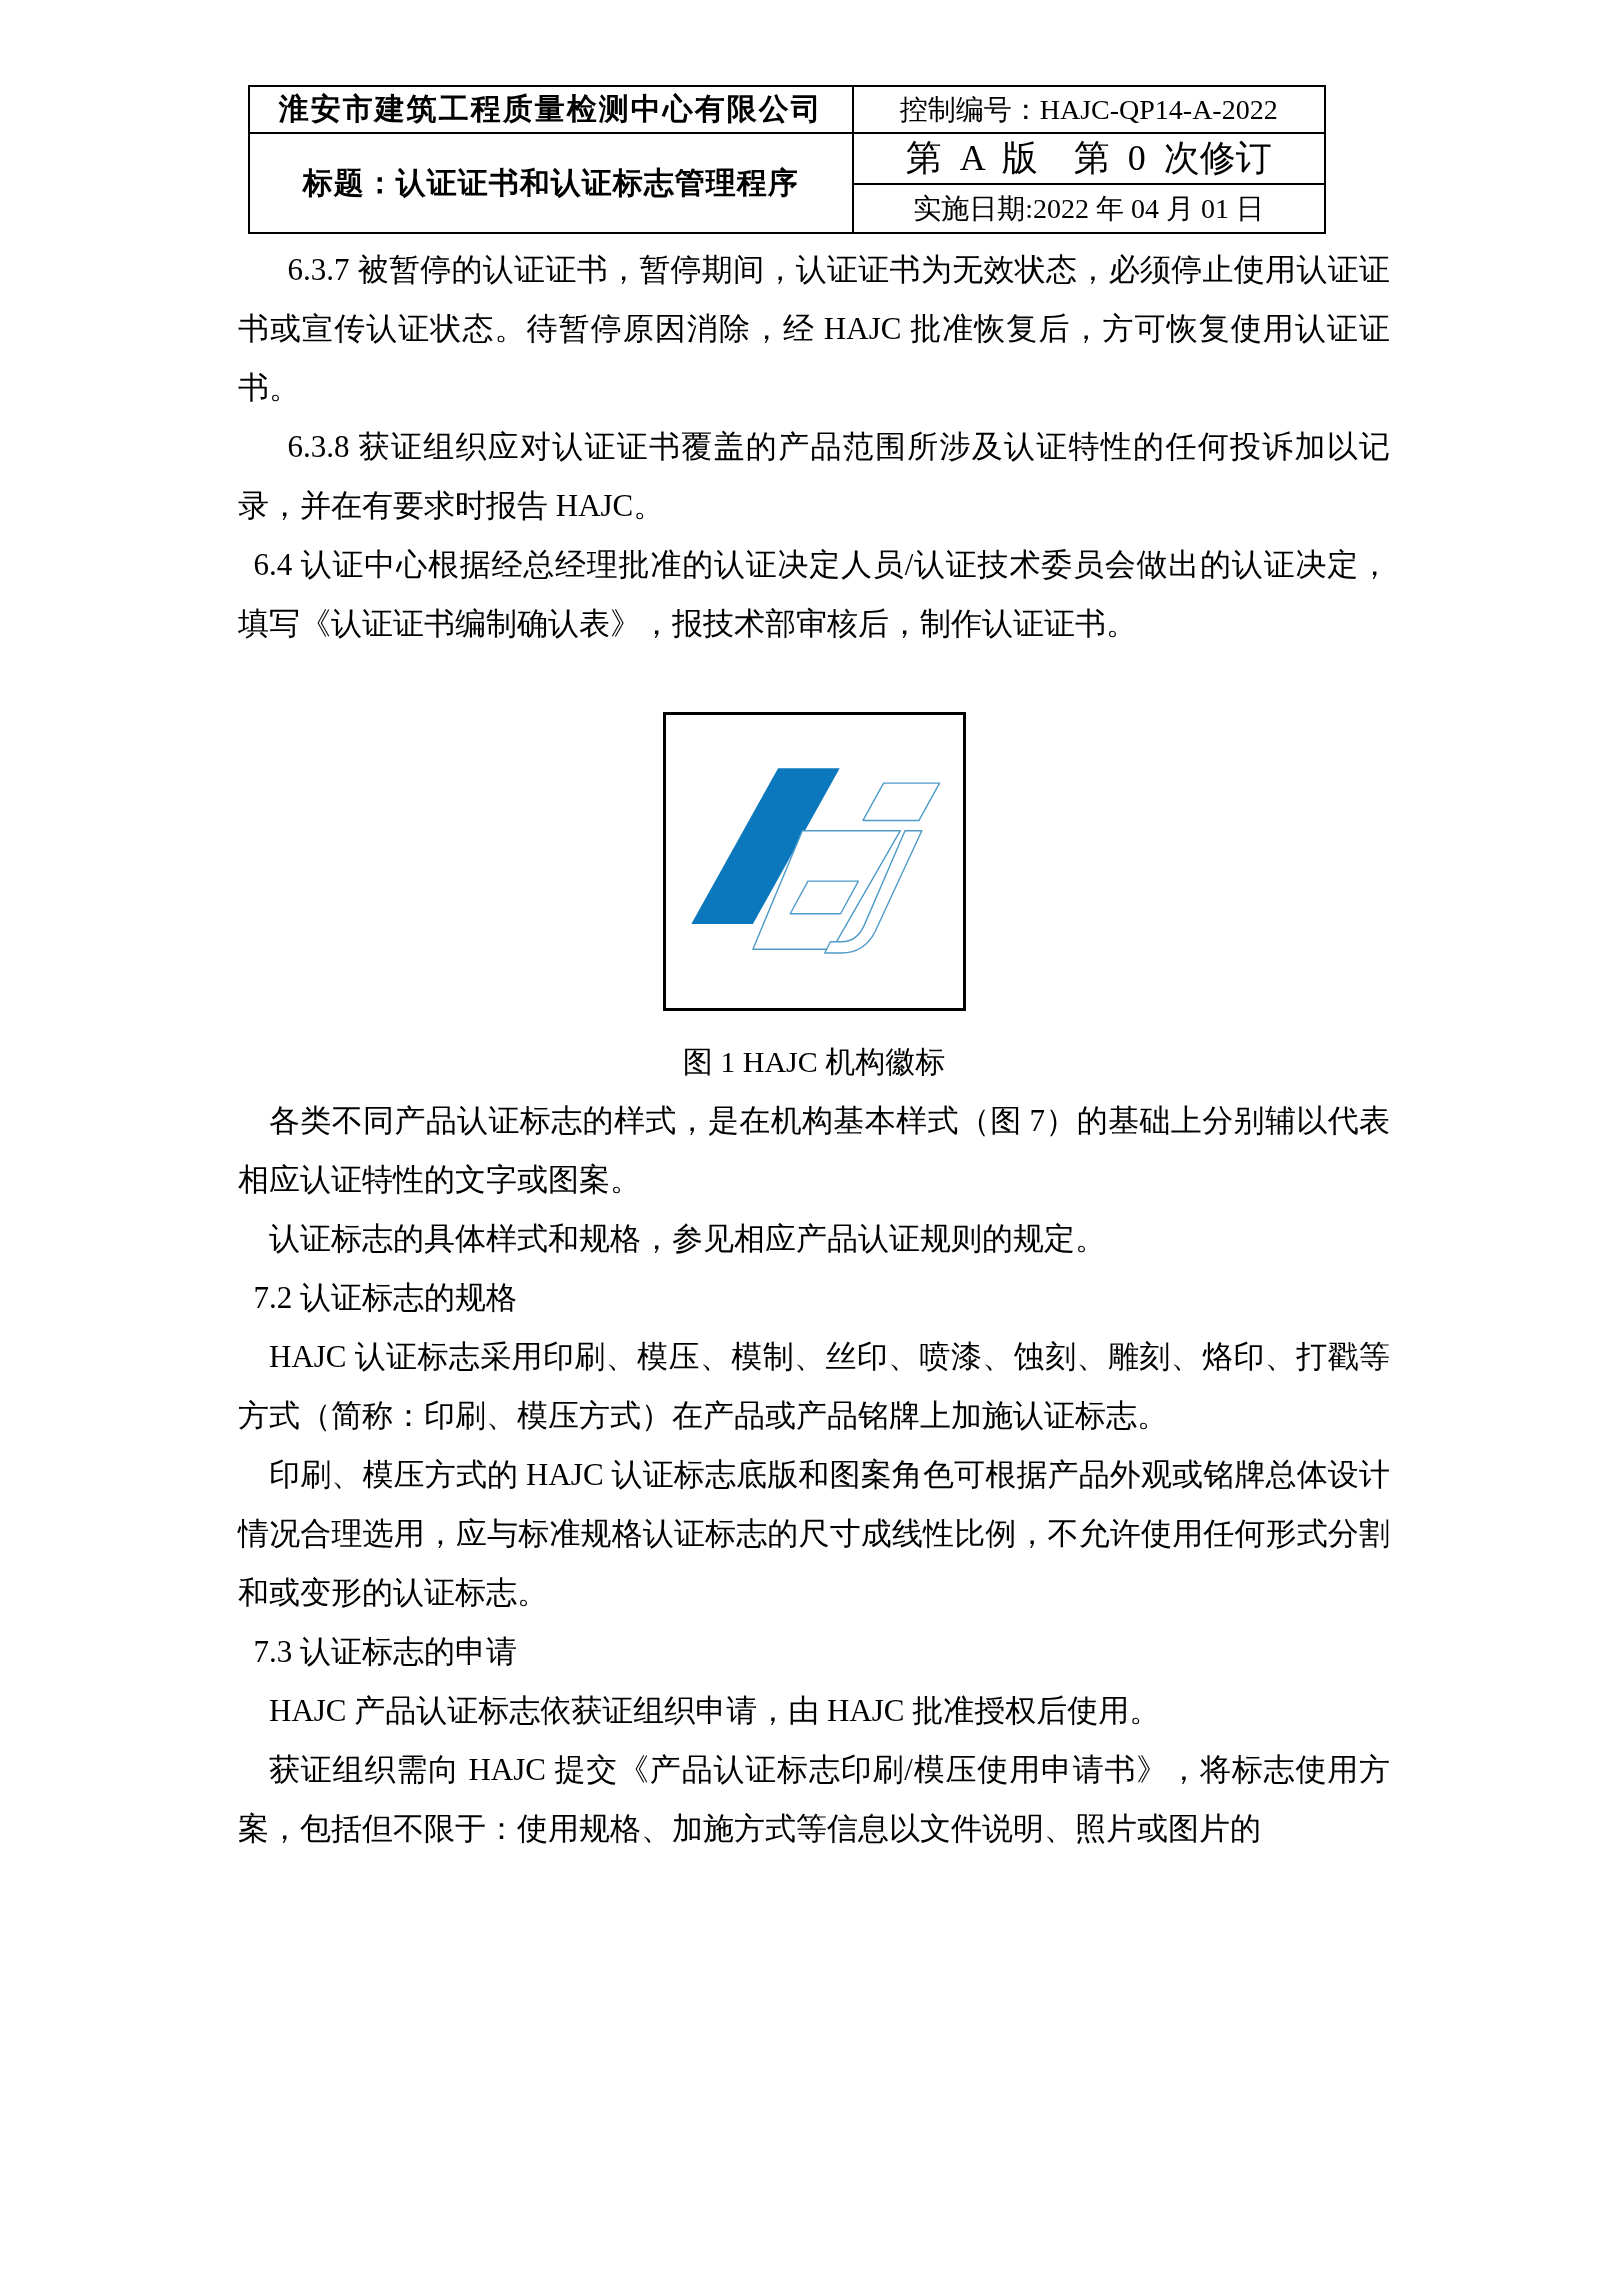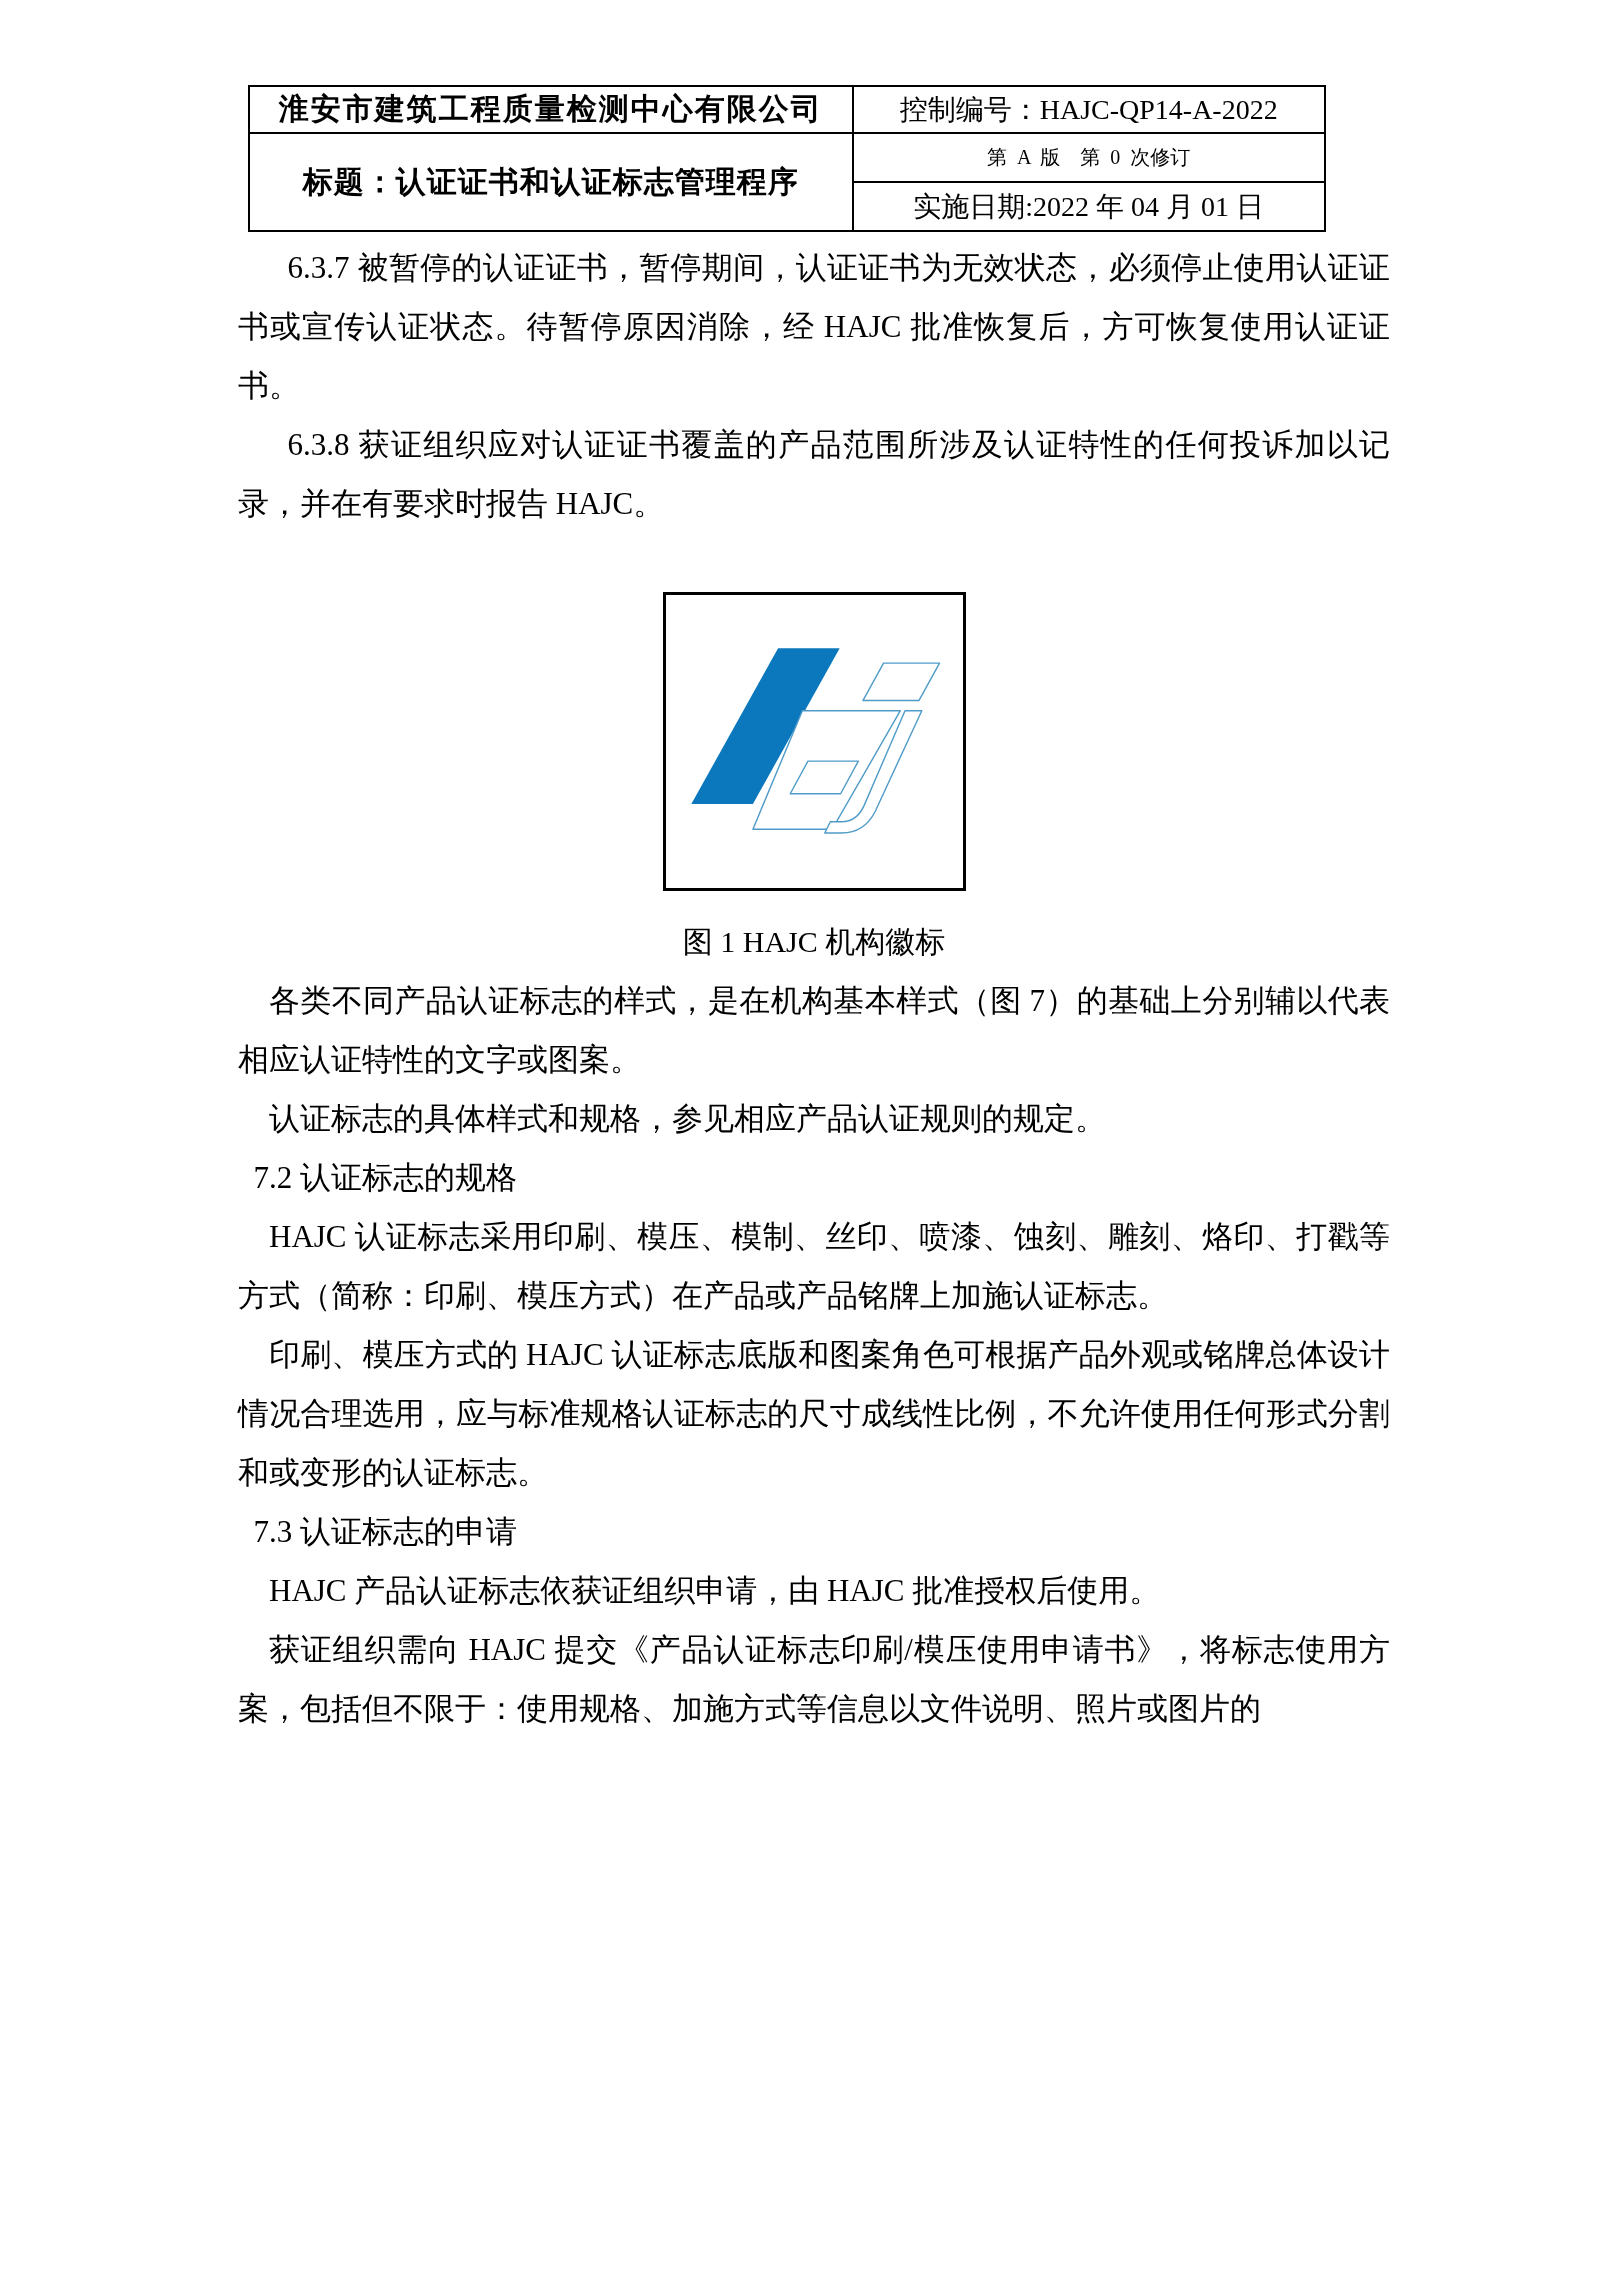--- a/index.html
+++ b/index.html
@@ -25,21 +25,21 @@
   table.doc-table td {
     border:2.9px solid #000;
     padding:0 5.9px;
     text-align:center;
     vertical-align:middle;
     overflow:hidden;
   }
   td.cell-company { width:590px; height:45px; font-weight:bold; font-size:30px; letter-spacing:2px; }
   td.cell-ctrl    { height:45px; font-size:28px; white-space:pre-wrap; }
   td.cell-title   { font-weight:bold; font-size:30px; letter-spacing:1px; }
-  td.cell-rev     { height:47px; font-size:20px; white-space:pre-wrap; }
+  td.cell-rev     { height:47px; font-size:36px; white-space:pre-wrap; }
   td.cell-date    { height:47px; font-size:28px; white-space:pre-wrap; }
 
   
   .body-text {
     margin-top:5.9px;
     width:1152px;
     font-size:31px;
     line-height:59px;
     text-align:justify;
   }
@@ -86,20 +86,21 @@
     </tr>
     <tr>
       <td class="cell-date">实施日期:2022 年 04 月 01 日</td>
     </tr>
   </tbody>
     </table>
 
   <div class="body-text">
     <p class="ind-a">6.3.7 被暂停的认证证书，暂停期间，认证证书为无效状态，必须停止使用认证证书或宣传认证状态。待暂停原因消除，经 HAJC 批准恢复后，方可恢复使用认证证书。</p>
     <p class="ind-a">6.3.8 获证组织应对认证证书覆盖的产品范围所涉及认证特性的任何投诉加以记录，并在有要求时报告 HAJC。</p>
+    <p class="ind-b">6.4 认证中心根据经总经理批准的认证决定人员/认证技术委员会做出的认证决定，填写《认证证书编制确认表》，报技术部审核后，制作认证证书。</p>
 
     <div class="figure-wrap">
       <span class="logo-box">
         <svg viewBox="0 0 318 314" xmlns="http://www.w3.org/2000/svg">
 
           <polygon points="120,57 186,57 93,224 27,224" fill="#0b78bd"></polygon>
 
           <polygon points="233,73 293,73 271,113 211,113" fill="#ffffff" stroke="#4e9bc8" stroke-width="1.5" stroke-linejoin="round"></polygon>
 
           <path d="M146,124 L251,124 L178,251 L93,251 Z" fill="#ffffff" stroke="#4e9bc8" stroke-width="1.5" stroke-linejoin="round"></path>

